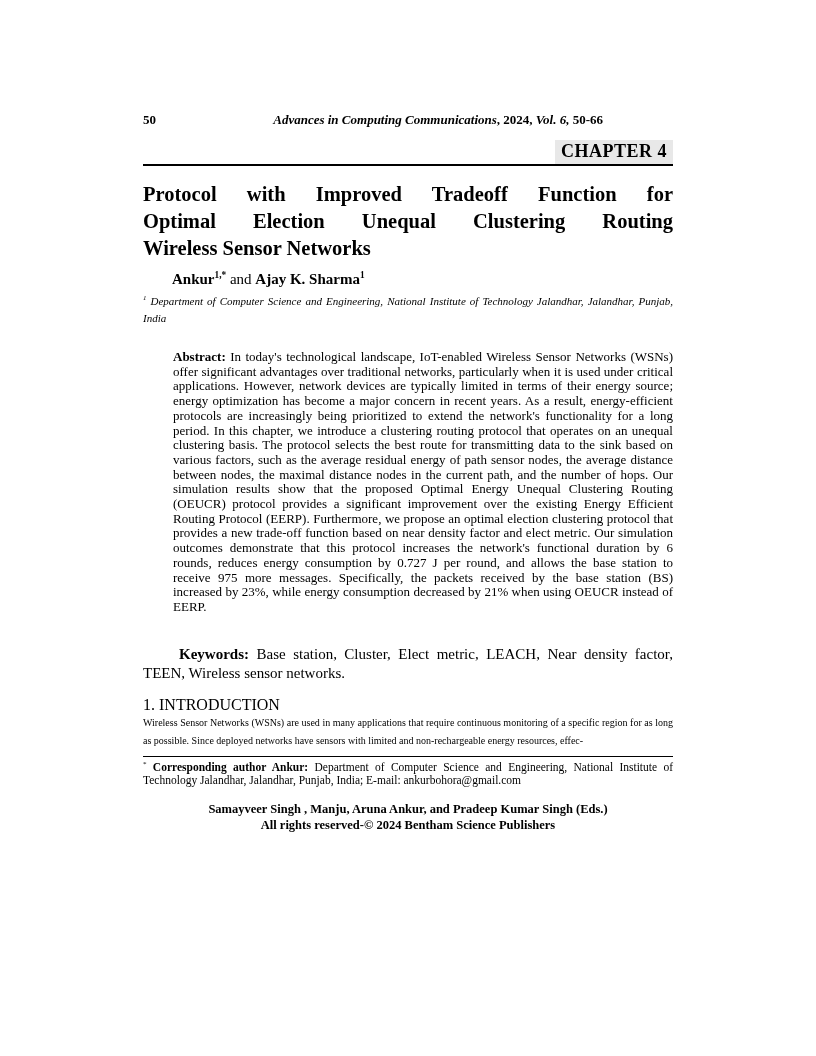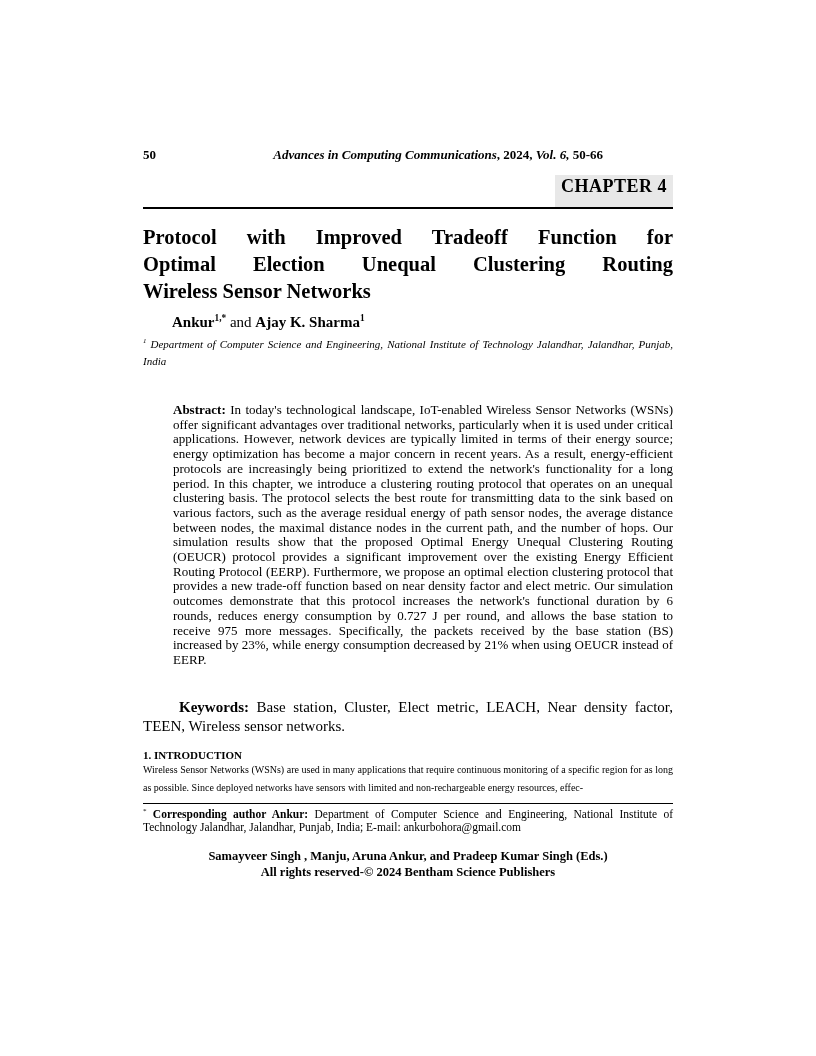--- a/index.html
+++ b/index.html
@@ -10,42 +10,42 @@
     color: #000000;
   }
   .page {
     position: relative;
     width: 816px; height: 1056px;
     background: #ffffff;
     overflow: hidden;
   }
   .content {
     position: absolute;
-    left: 143px; top: 147px;
+    left: 143px; top: 112px;
     width: 530px;
   }
   
   .running-header {
     display: flex;
     align-items: baseline;
     font-size: 13px;
     font-weight: bold;
     height: 17px;
   }
   .running-header .pagenum { width: 70px; }
   .running-header .journal { flex: 1; text-align: right; white-space: nowrap; }
   .journal .it { font-style: italic; }
   
   .chapter-row { text-align: right; margin-top: 11px; }
   .chapter-box {
     display: inline-block;
     background: #e8e8e8;
     font-size: 18px;
     font-weight: bold;
-    padding: 1px 6px 10px 6px;
+    padding: 1px 6px 2px 6px;
     letter-spacing: 0.5px;
   }
   .head-rule {
     border-top: 2px solid #000;
     height: 0; margin-top: 0;
   }
   
   .article-title { margin-top: 15px; font-weight: bold; font-size: 20.5px; line-height: 27px; }
   .title-line { text-align: justify; text-align-last: justify; }
   .title-line.last { text-align-last: left; }
@@ -57,41 +57,41 @@
   
   .affiliation {
     margin-top: 5px;
     font-style: italic;
     font-size: 11px;
     line-height: 17px;
     text-align: justify;
   }
   
   .abstract {
-    margin-top: 33px;
+    margin-top: 23px;
     margin-left: 30px;
     width: 500px;
     font-size: 13px;
     line-height: 14.7px;
     text-align: justify;
   }
   .abstract .label { font-weight: bold; }
   
   .keywords {
     margin-top: 30px;
     font-size: 15px;
     line-height: 19px;
     text-align: justify;
   }
   .keywords .label { font-weight: bold; margin-left: 36px; }
   
   .section-heading {
     margin-top: 13px;
-    font-size: 11px;
-    font-weight: bold;
+    font-size: 16px;
+    font-weight: normal;
   }
   
   .intro-paragraph {
     font-size: 10px;
     line-height: 18px;
     text-align: justify;
   }
   
   .footnote-rule { border-top: 1px solid #000; margin-top: 6px; }
   .footnote {

